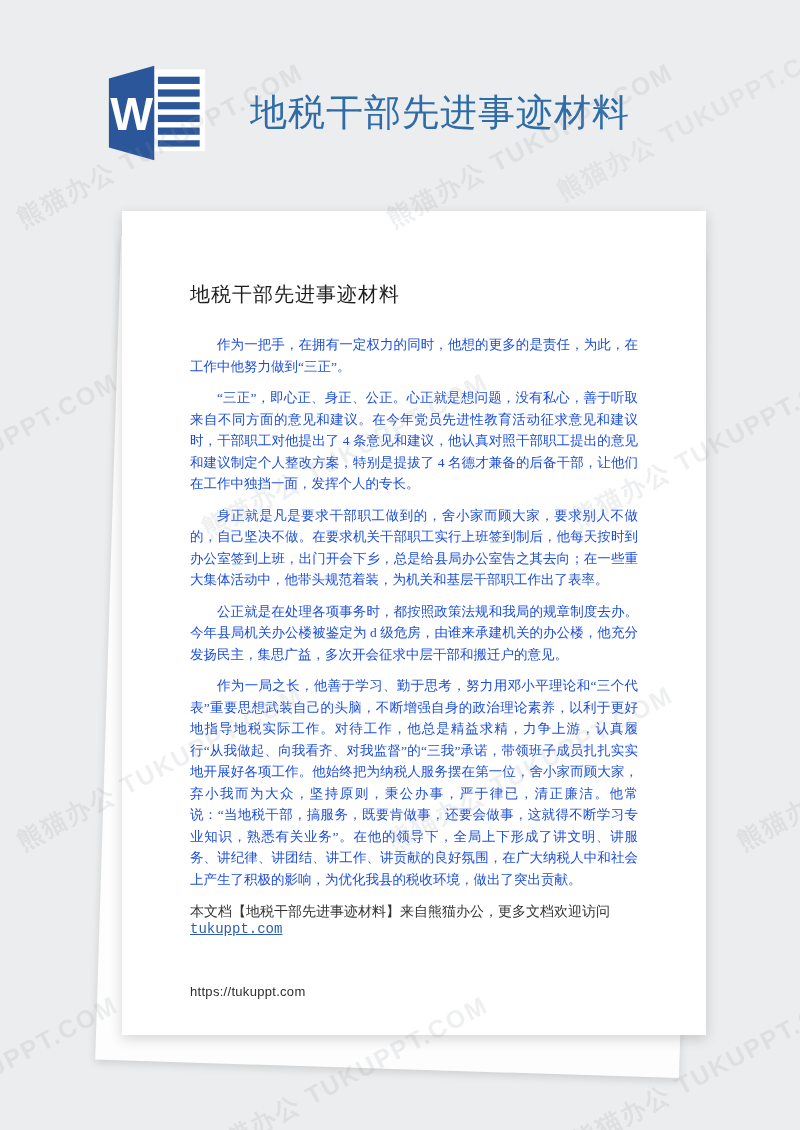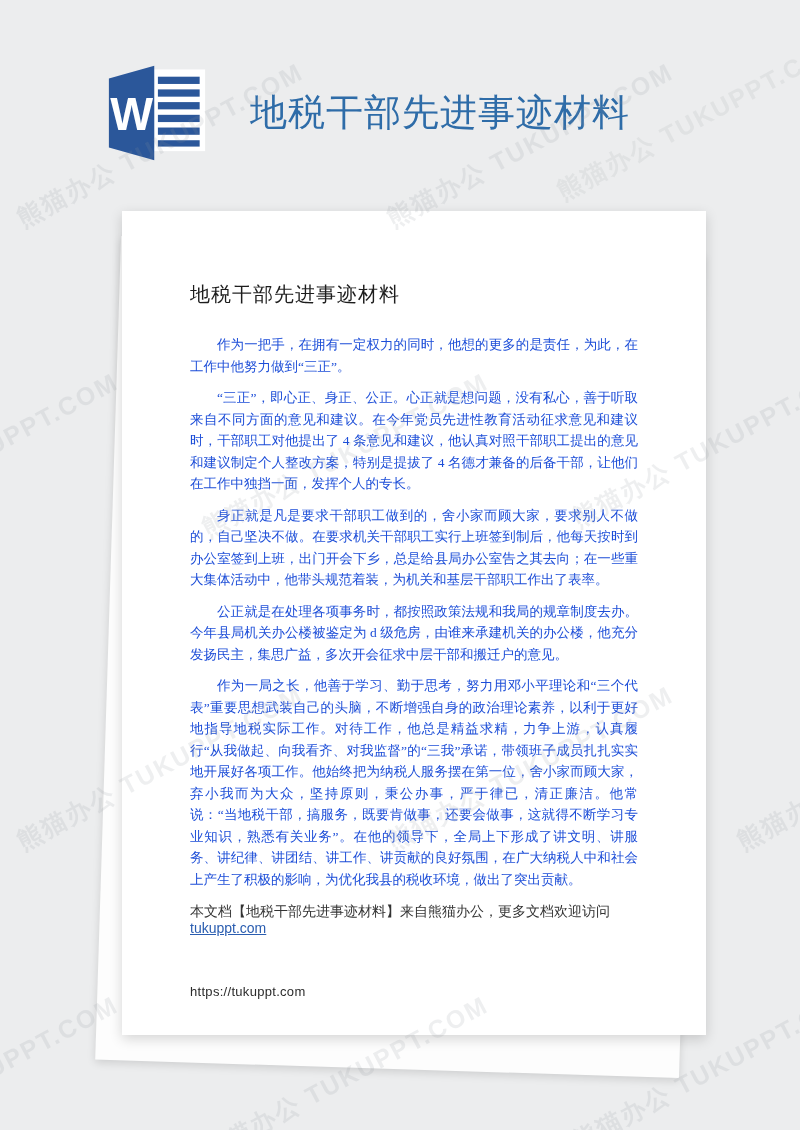--- a/index.html
+++ b/index.html
@@ -66,21 +66,21 @@
     margin-top:13px;
     font-family:"Liberation Serif","DejaVu Serif",serif;
     font-size:14px;
     line-height:17px;
     color:#333333;
   }
   .source-note a{
     color:#2a5db0;
     text-decoration:underline;
     cursor:pointer;
-    font-family:Liberation Sans, sans-serif;
+    font-family:Liberation Mono, monospace;
   }
   .page-url{
     position:absolute;left:68px;bottom:36px;
     font-size:13px;
     color:#2b2b2b;
     letter-spacing:0.3px;
   }
 
   
   .wm-layer{position:absolute;inset:0;z-index:6;pointer-events:none;overflow:hidden;}

